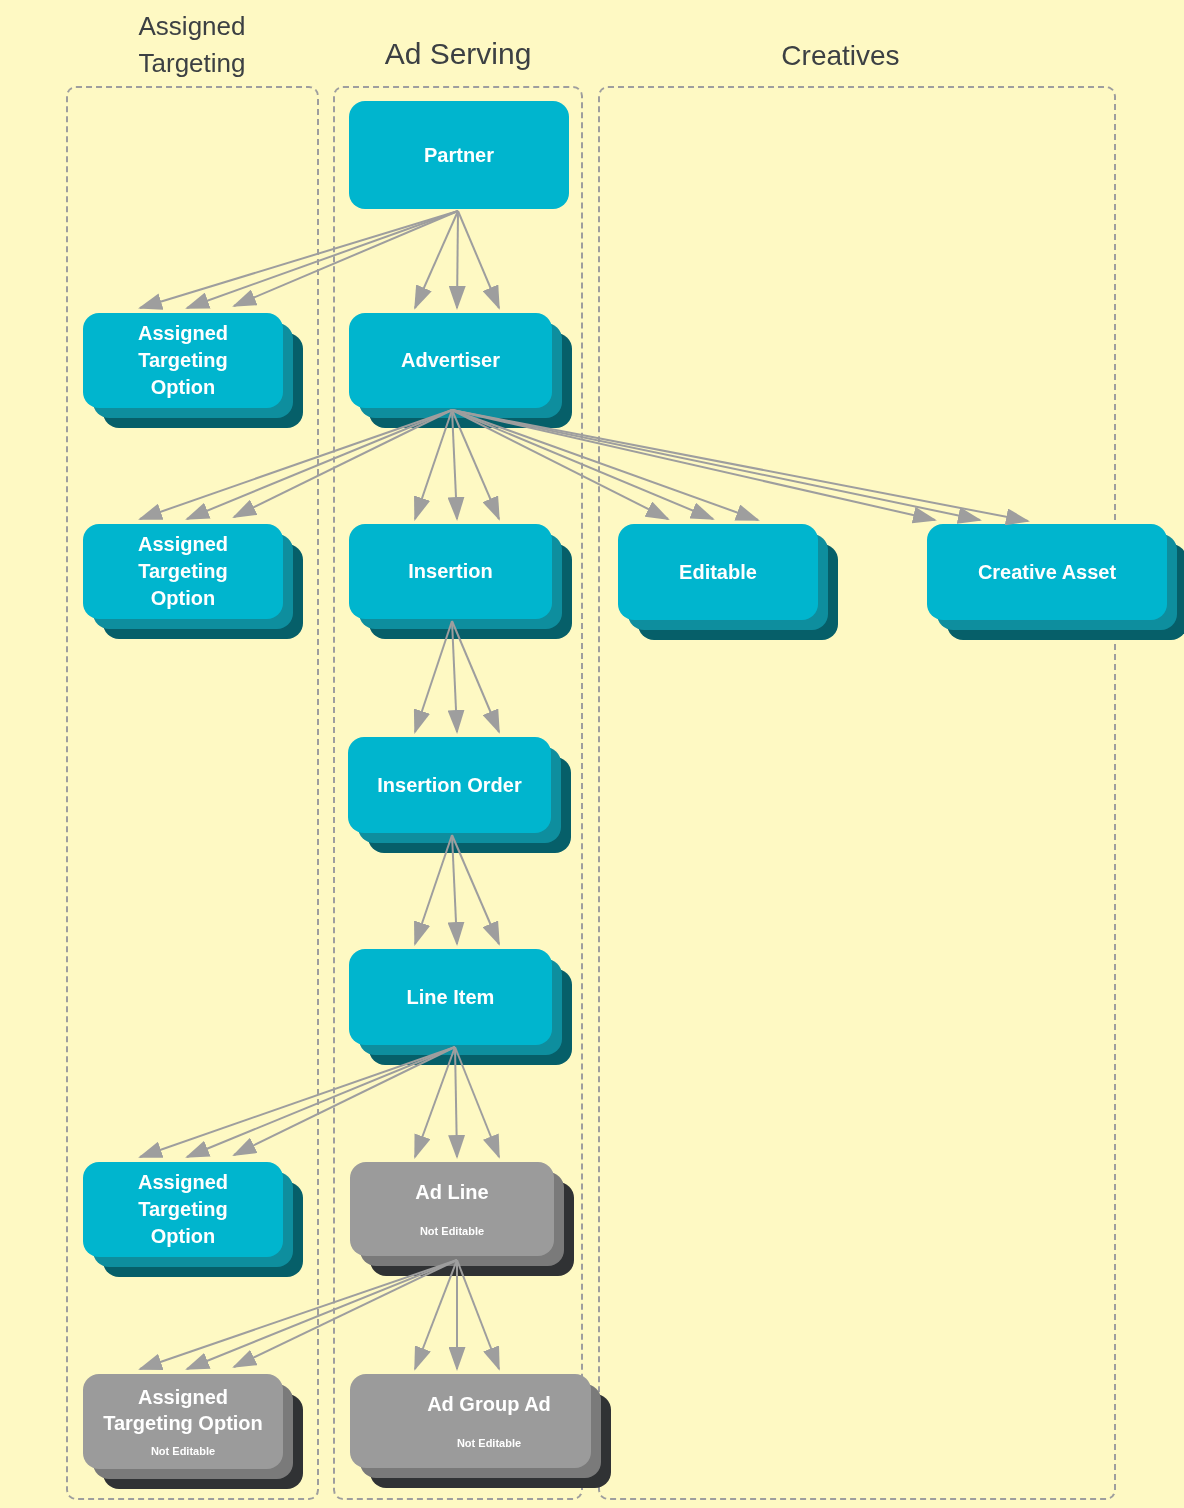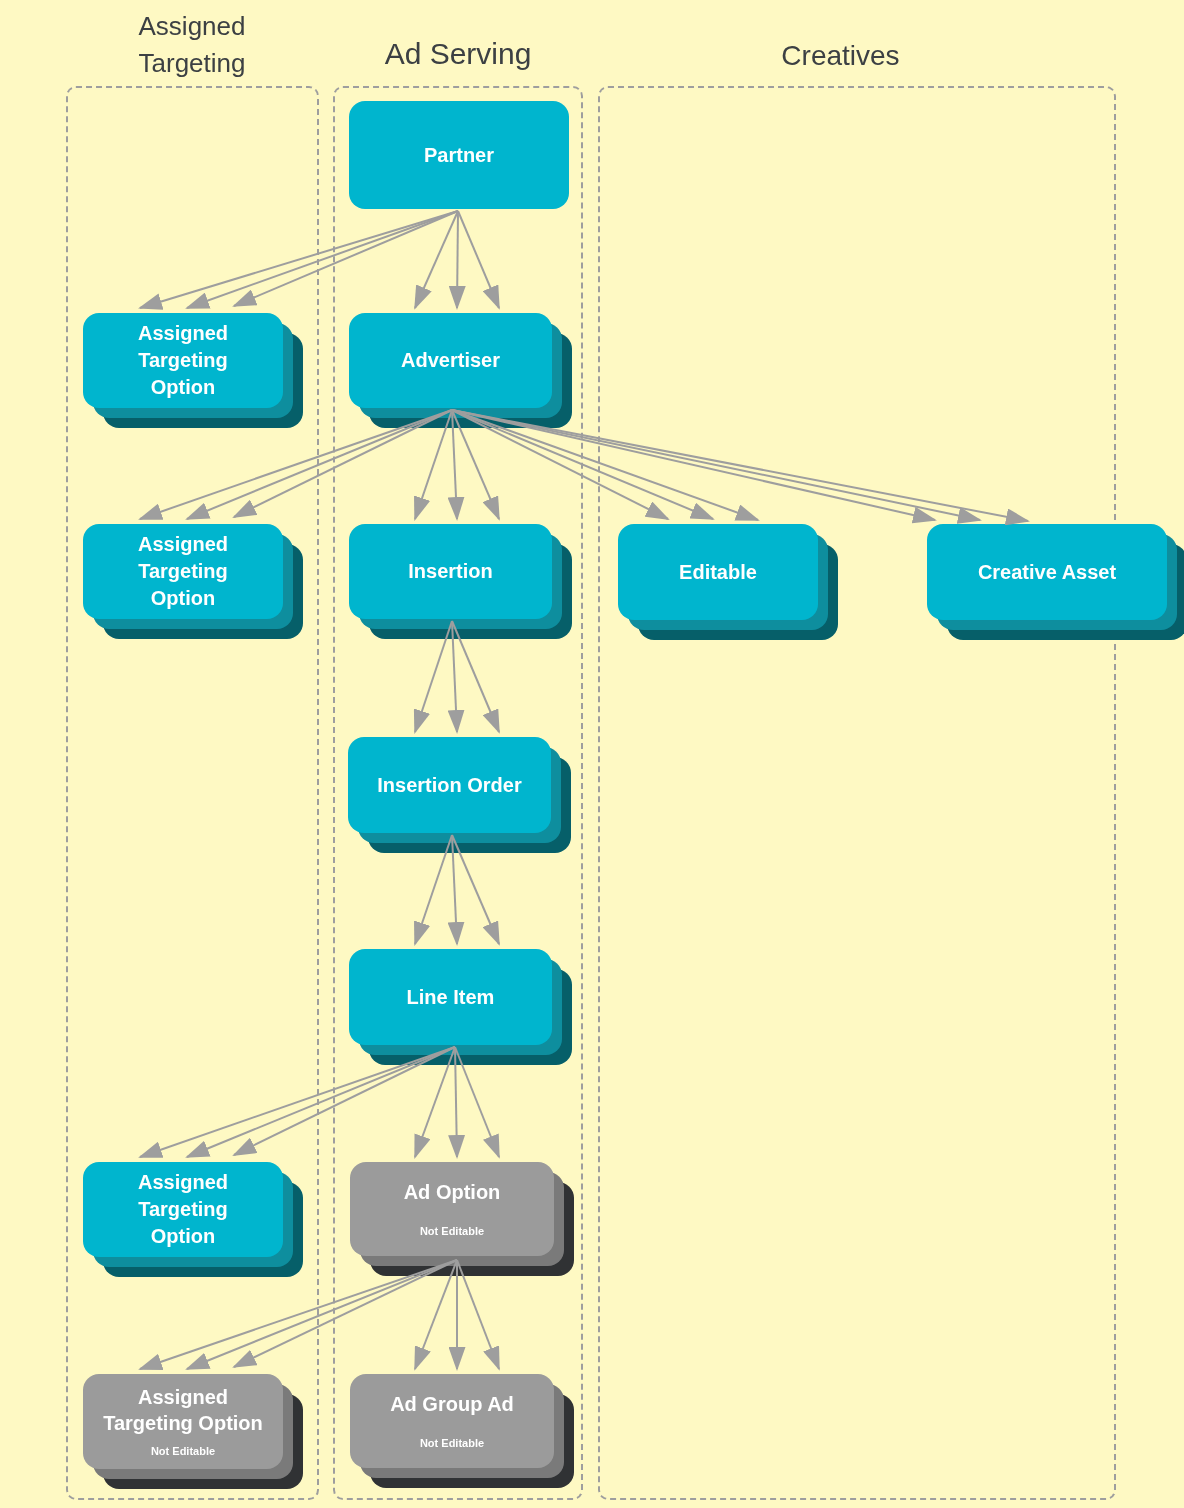--- a/index.html
+++ b/index.html
@@ -107,30 +107,30 @@
 
   <div class="node" style="left:349px;top:949px;width:203px;height:96px;">
     <span class="lbl">Line Item</span>
   </div>
 
   <div class="node" style="left:83px;top:1162px;width:200px;height:95px;">
     <span class="lbl narrow">Assigned Targeting Option</span>
   </div>
 
   <div class="node gray" style="left:350px;top:1162px;width:204px;height:94px;">
-    <span class="lbl">Ad Option</span>
+    <span class="lbl">Ad Line</span>
     <span class="sub">Not Editable</span>
   </div>
 
   <div class="node gray" style="left:83px;top:1374px;width:200px;height:95px;">
     <span class="lbl mid">Assigned Targeting Option</span>
     <span class="sub" style="margin-top:6px;">Not Editable</span>
   </div>
 
-  <div class="node gray" style="left:350px;top:1374px;width:204px;height:94px;">
+  <div class="node gray" style="left:350px;top:1374px;width:204px;height:94px;padding-left:37px;">
     <span class="lbl">Ad Group Ad</span>
     <span class="sub">Not Editable</span>
   </div>
 
   <svg class="arrows" width="1184" height="1508" viewBox="0 0 1184 1508">
     <defs>
       <marker id="ah" markerUnits="userSpaceOnUse" markerWidth="24" markerHeight="17" refX="22" refY="8.5" orient="auto">
         <path class="ah" d="M0,0 L24,8.5 L0,17 Z"></path>
       </marker>
     </defs>

